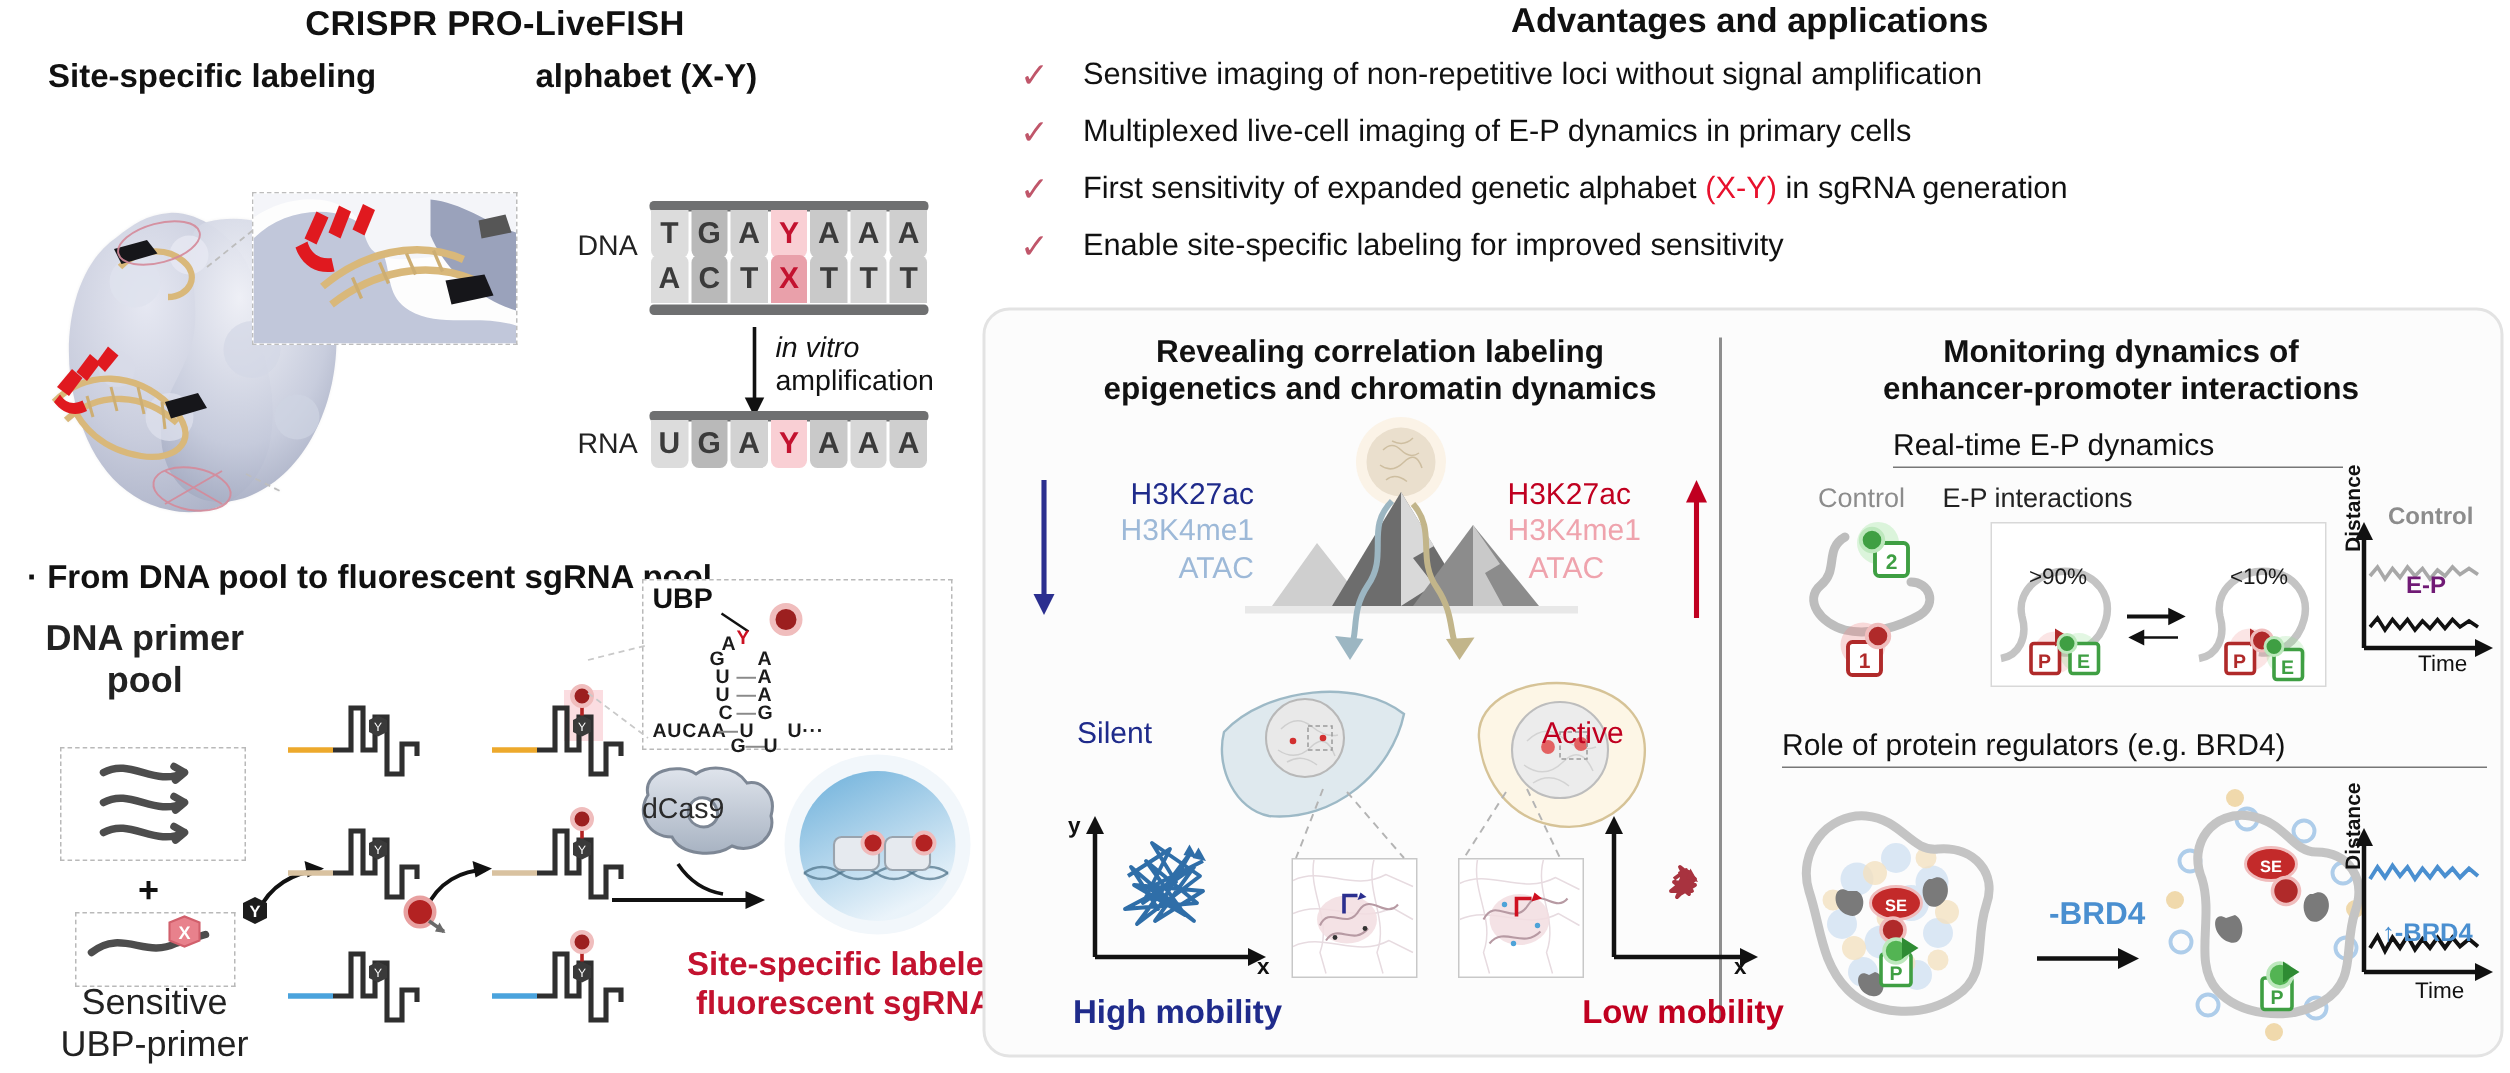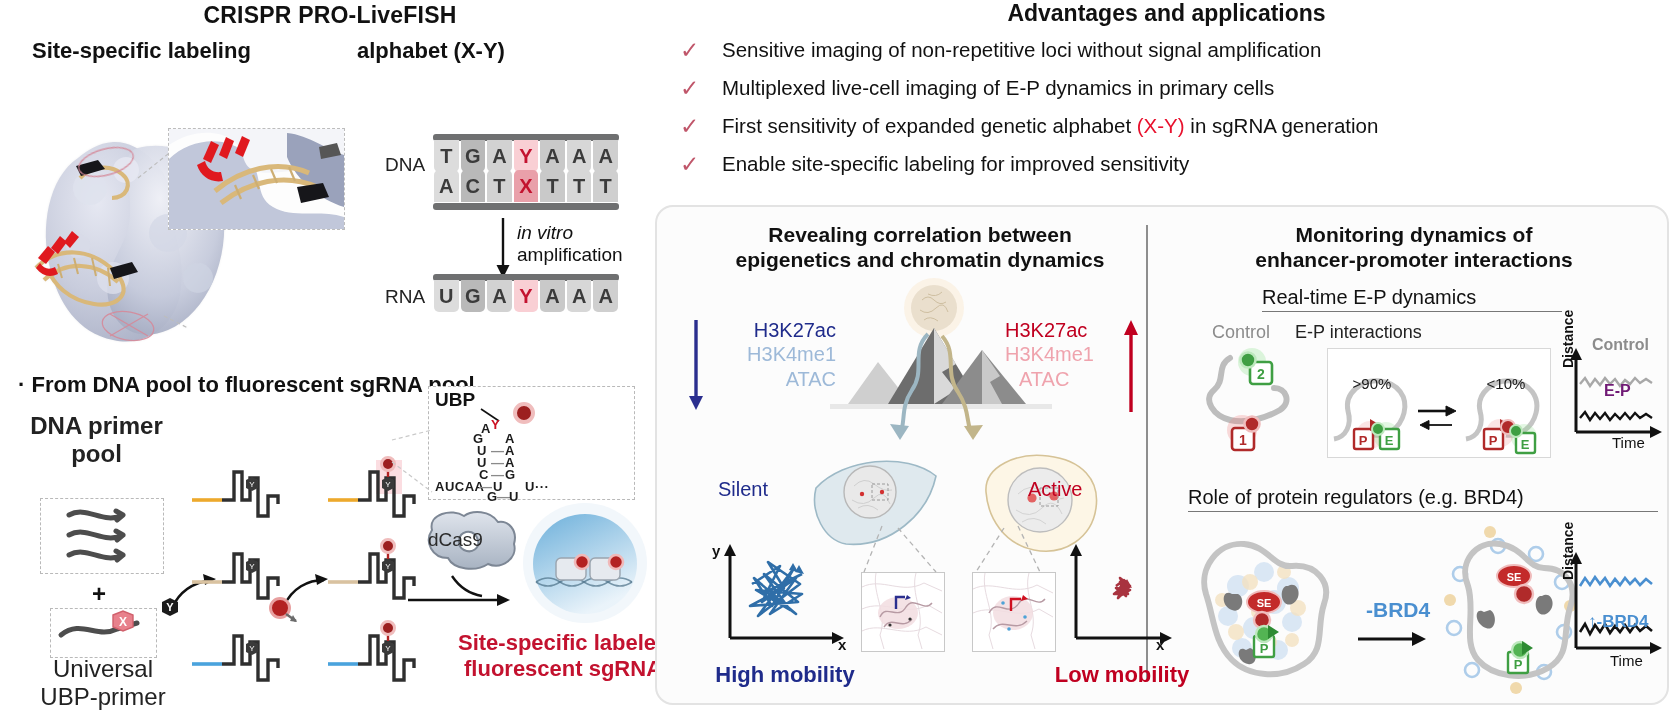--- a/index.html
+++ b/index.html
@@ -263,21 +263,21 @@
 <div class="dash-box" style="left:50px;top:608px;width:105px;height:48px;">
   <svg width="101" height="44">
     <path d="M10,26 C30,10 46,30 66,20 L86,14" fill="none" stroke="#4d4d4d" stroke-width="5" stroke-linecap="round"></path>
     <g>
       <polygon points="62,6 72,2 82,6 82,18 72,22 62,18" fill="#e8818c" stroke="#d1606c" stroke-width="1.4"></polygon>
       <text x="72" y="17" font-size="12" font-weight="bold" fill="#fff" text-anchor="middle" font-family="Liberation Sans, sans-serif">X</text>
     </g>
   </svg>
 </div>
 <div class="abs smalllbl" style="left:28px;top:655px;width:150px;">
-  <div>Universal</div>
+  <div>Sensitive</div>
   <div>UBP-primer</div>
 </div>
 
 <svg class="abs" style="left:160px;top:568px;" width="62" height="48">
   <path d="M12,40 C20,22 36,14 52,12" fill="none" stroke="#111" stroke-width="2.6"></path>
   <path d="M56,11 l-13,-5 l2,11 z" fill="#111"></path>
   <g>
     <polygon points="2,34 10,30 18,34 18,44 10,48 2,44" fill="#1c1c1c"></polygon>
     <text x="10" y="43" font-size="11" font-weight="bold" fill="#fff" text-anchor="middle" font-family="Liberation Sans, sans-serif">Y</text>
   </g>
@@ -444,21 +444,21 @@
   <div style="padding-left:6px">fluorescent sgRNAs</div>
 </div>
 
 <div class="abs ttl" id="adv-title">Advantages and applications</div>
 <div id="adv-list"></div>
 
 <div class="abs" id="panel"></div>
 <div class="abs" id="panel-divider"></div>
 
 <div class="abs sub-ttl" style="left:700px;top:222px;width:440px;">
-  <div>Revealing correlation between</div>
+  <div>Revealing correlation labeling</div>
   <div>epigenetics and chromatin dynamics</div>
 </div>
 
 <div class="abs" style="left:830px;top:278px;width:230px;height:165px;">
   <svg width="230" height="165" viewBox="0 0 230 165">
     <circle cx="104" cy="30" r="30" fill="#fbf3e7"></circle>
     <circle cx="104" cy="30" r="23" fill="#e6dbc8" opacity=".85"></circle>
     <g stroke="#cbbb9c" stroke-width="1" fill="none" opacity=".9">
       <path d="M92,22 q6,-6 12,0 t12,2"></path>
         <path d="M90,32 q8,6 16,-2 t12,4"></path>

